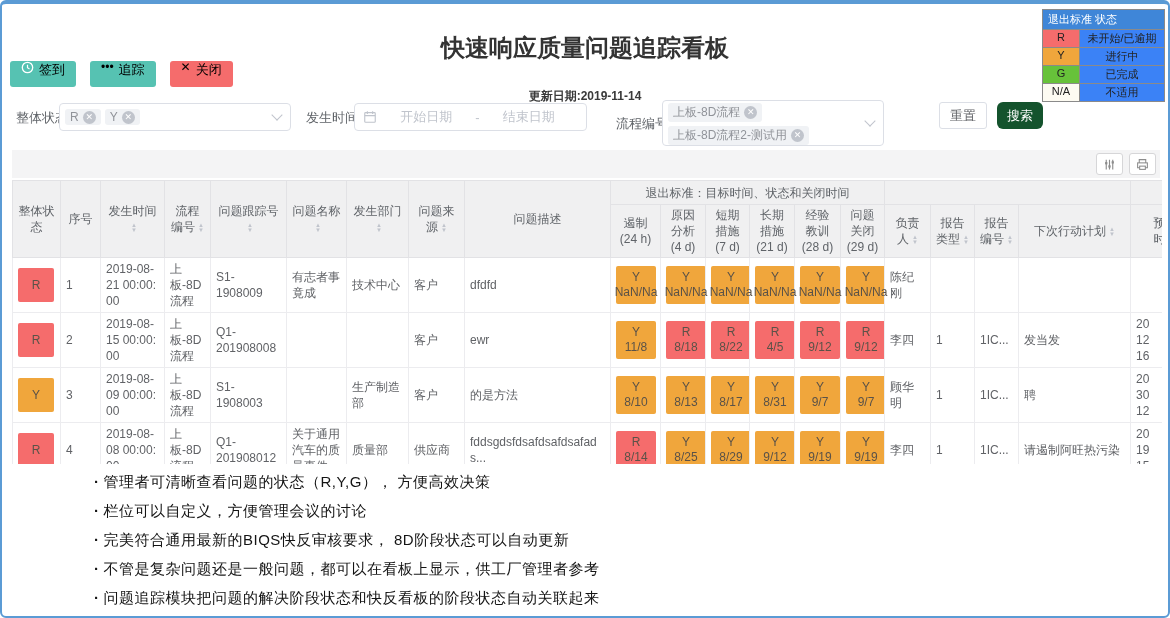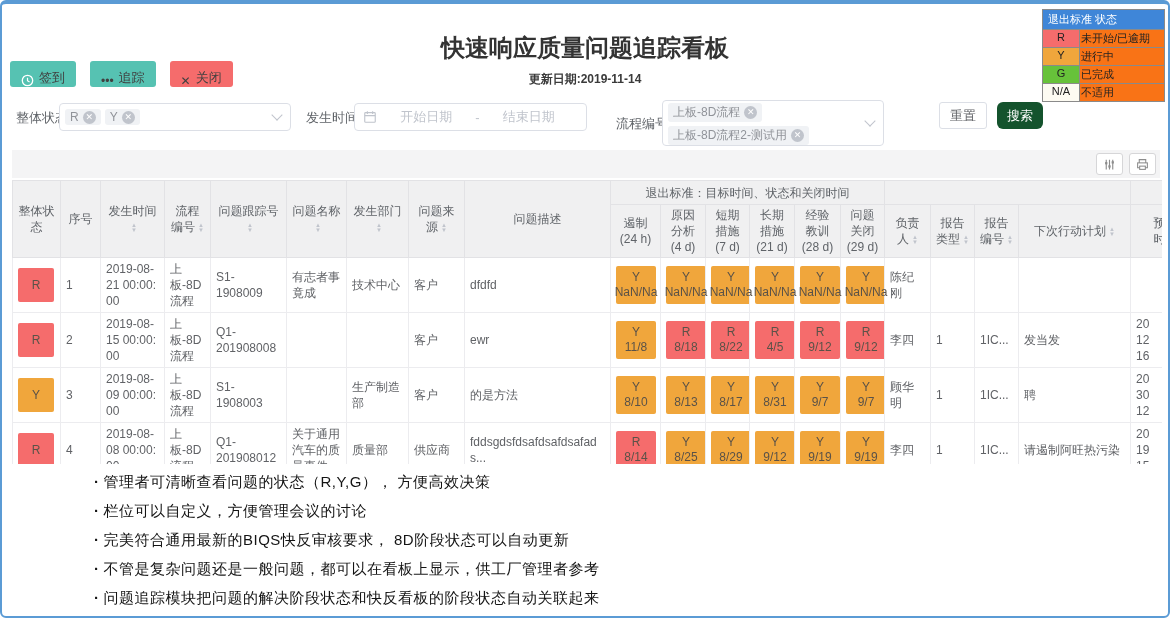--- a/index.html
+++ b/index.html
@@ -3,39 +3,39 @@
 <meta charset="utf-8">
 <style>
   * { margin:0; padding:0; box-sizing:border-box; }
   body { background:#fff; font-family:"Liberation Sans","DejaVu Sans",sans-serif; }
   .window { position:relative; width:1170px; height:618px; background:#fff;
             border:2px solid #5b9bd5; border-top-width:4px; border-radius:6px; overflow:hidden; }
 
   
   .titlebox { position:absolute; top:28px; left:0; right:0; text-align:center; }
   .page-title { font-size:24px; font-weight:600; color:#333; }
-  .update-date { margin-top:7px; font-size:12px; font-weight:700; color:#3a3a3a; }
+  .update-date { margin-top:24px; font-size:12px; font-weight:700; color:#3a3a3a; }
 
   
   .actions { position:absolute; top:57px; left:8px; display:flex; gap:14px; }
-  .btn { height:26px; padding:0 11px; border:none; border-radius:3px; color:#404040;
-         font-size:13px; display:flex; align-items:flex-end; gap:5px; cursor:pointer;
+  .btn { height:26px; padding:0 11px; border:none; border-radius:3px; color:#000000;
+         font-size:13px; display:flex; align-items:flex-start; gap:5px; cursor:pointer;
          font-family:inherit; }
   .btn-teal { background:#56c2b2; }
   .btn-red  { background:#f56c6c; }
   .btn .ico { display:inline-flex; align-items:center; font-size:12px; line-height:1; }
 
   
   .legend { position:absolute; top:5px; right:3px; width:123px; border:1px solid #8a8a8a;
             font-size:11px; background:#fff; z-index:5; }
   .legend-header { background:#3f86d8; color:#fff; padding:2px 5px; border-bottom:1px solid #8a8a8a; }
   .legend-row { display:flex; border-bottom:1px solid #8a8a8a; }
   .legend-row:last-child { border-bottom:none; }
   .legend-code { width:37px; text-align:center; padding:1px 0; border-right:1px solid #8a8a8a; color:#222; }
-  .legend-label { flex:1; padding:1px 1px; background:#f97316; color:#222; }
+  .legend-label { flex:1; text-align:center; padding:1px 1px; background:#3b82f6; color:#222; }
 
   
   .filters { position:absolute; top:96px; left:0; right:0; height:48px; font-size:13px; color:#5f6368; }
   .f-label { position:absolute; top:9px; }
   .selectbox { position:absolute; background:#fff; border:1px solid #dcdfe6; border-radius:4px;
                display:flex; align-items:center; padding:0 22px 0 5px; }
   .chevron { position:absolute; right:9px; top:50%; width:8px; height:8px; margin-top:-6px;
              border-right:1.5px solid #c0c4cc; border-bottom:1.5px solid #c0c4cc; transform:rotate(45deg); }
   .tag { display:inline-flex; align-items:center; gap:4px; background:#f0f2f5; border-radius:3px;
          padding:1px 5px; font-size:12px; color:#909399; margin:2px 4px 2px 0; white-space:nowrap; }

